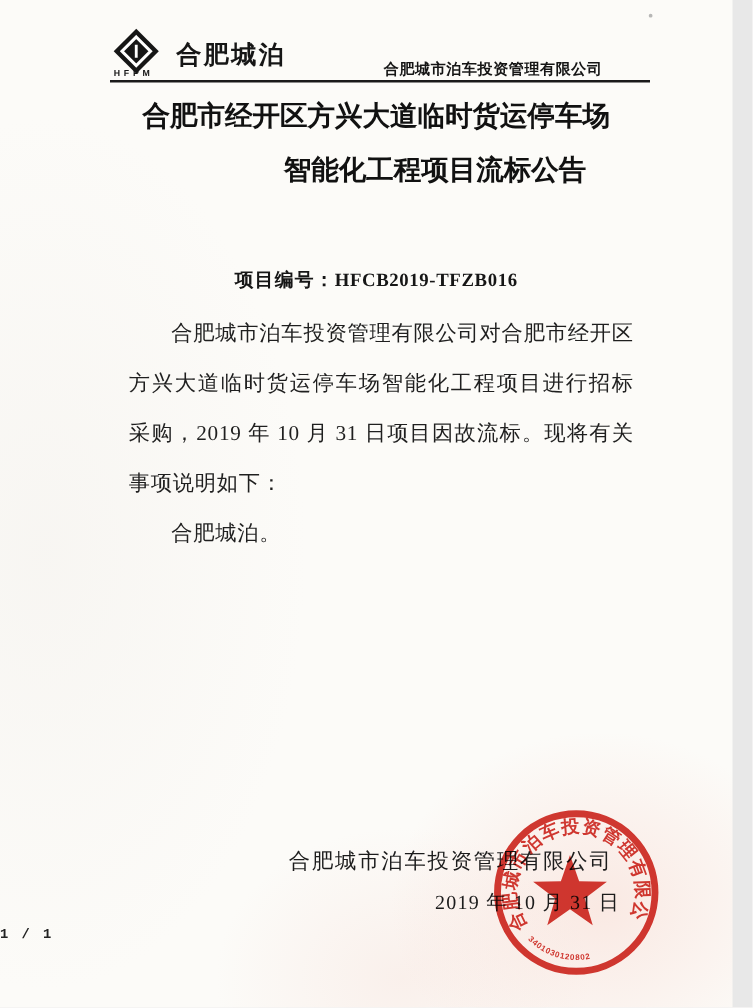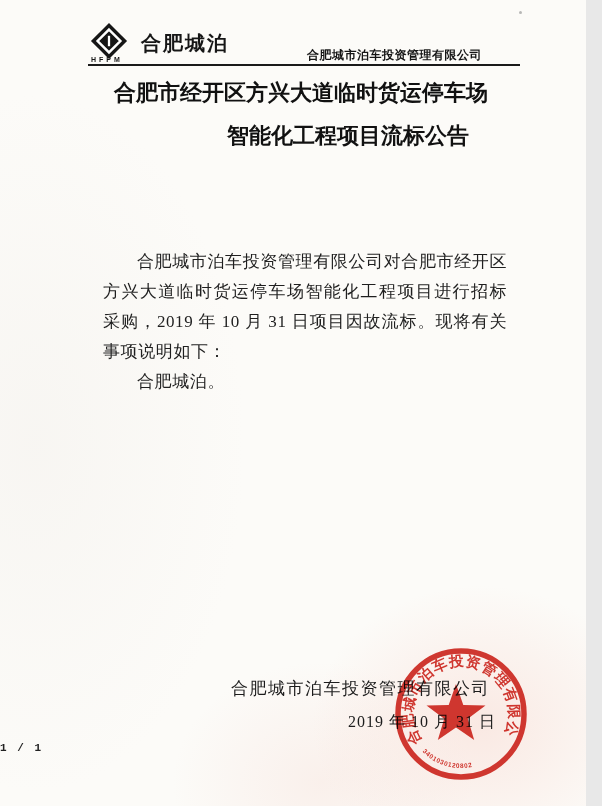--- a/index.html
+++ b/index.html
@@ -47,21 +47,21 @@
   .title-2{top:121px;padding-left:47px;}
   
   .project-no{
     position:absolute;left:0;top:215px;width:602px;text-align:center;
     font-weight:bold;font-size:15px;letter-spacing:1px;color:#161616;
   }
   .project-no .val{font-family:"Liberation Serif", serif;letter-spacing:0.5px;}
   
   .body-text{
     position:absolute;left:103px;top:247px;width:404px;
-    font-size:17px;line-height:30px;letter-spacing:0.6px;
+    font-size:17px;line-height:40px;letter-spacing:0.6px;
     text-align:justify;color:#1f1f1f;
   }
   .body-text p{margin:0;text-indent:2em;}
   
   .sig-company{
     position:absolute;top:677px;right:96px;
     font-size:17px;letter-spacing:1.5px;color:#1c1c1c;z-index:1;
   }
   .sig-date{
     position:absolute;top:712px;right:90px;
@@ -97,20 +97,21 @@
   </svg>
   <div class="logo-name">合肥城泊</div>
   <div class="logo-abbr">HFPM</div>
 
   <div class="header-company">合肥城市泊车投资管理有限公司</div>
   <div class="header-rule"></div>
 
   <h1 class="doc-title title-1">合肥市经开区方兴大道临时货运停车场</h1>
   <h1 class="doc-title title-2">智能化工程项目流标公告</h1>
 
+  <div class="project-no"><span>项目编号：</span><span class="val">HFCB2019-TFZB016</span></div>
 
   <div class="body-text">
     <p>合肥城市泊车投资管理有限公司对合肥市经开区方兴大道临时货运停车场智能化工程项目进行招标采购，2019 年 10 月 31 日项目因故流标。现将有关事项说明如下：</p>
     <p>合肥城泊。</p>
   </div>
 
   <div class="sig-company">合肥城市泊车投资管理有限公司</div>
   <div class="sig-date">2019 年 10 月 31 日</div>
 
   <svg class="seal" viewBox="0 0 150 148" aria-hidden="true">

